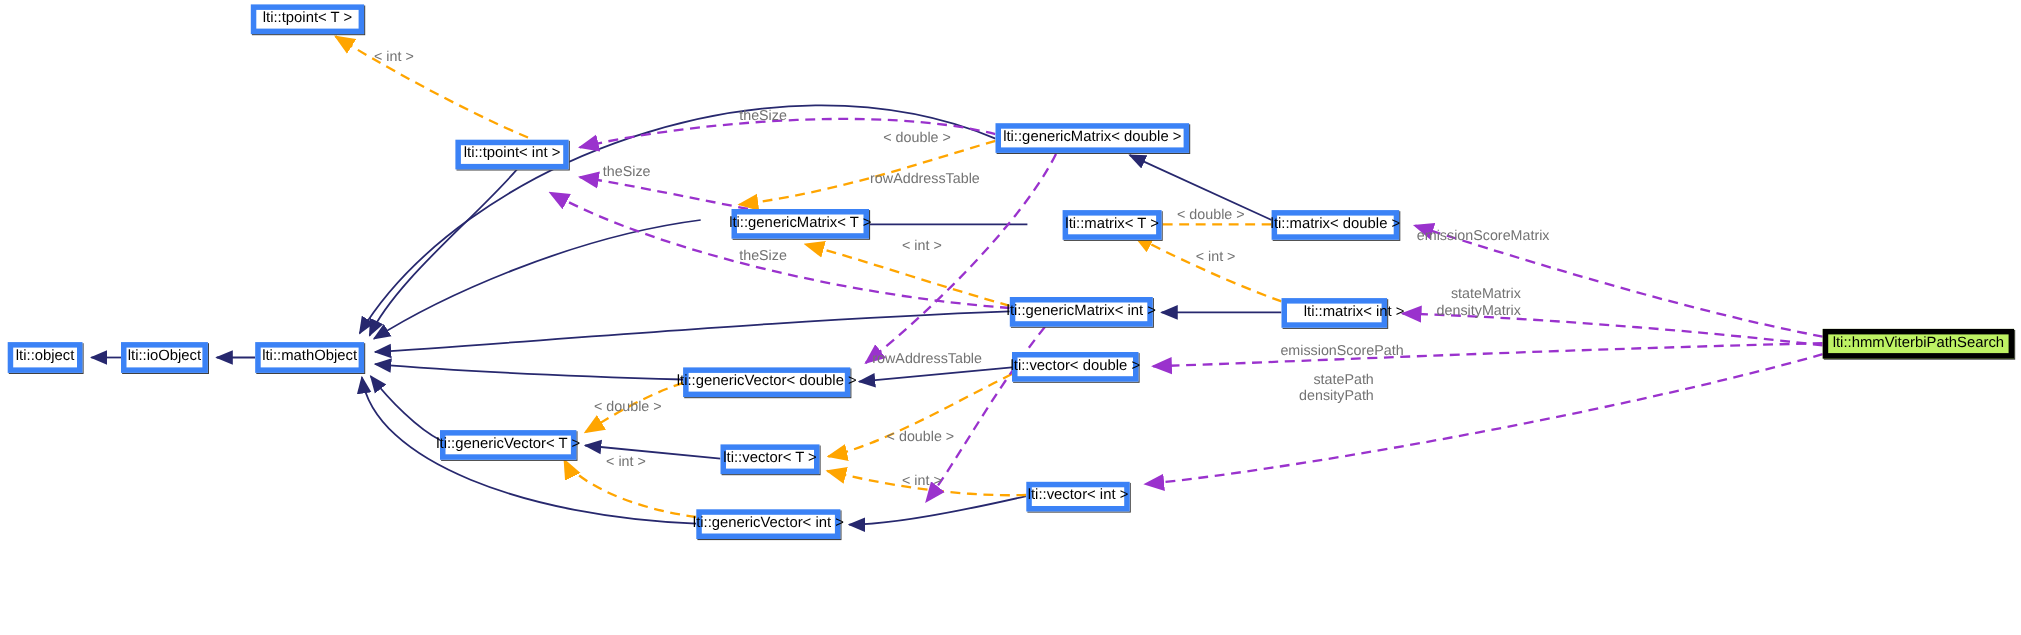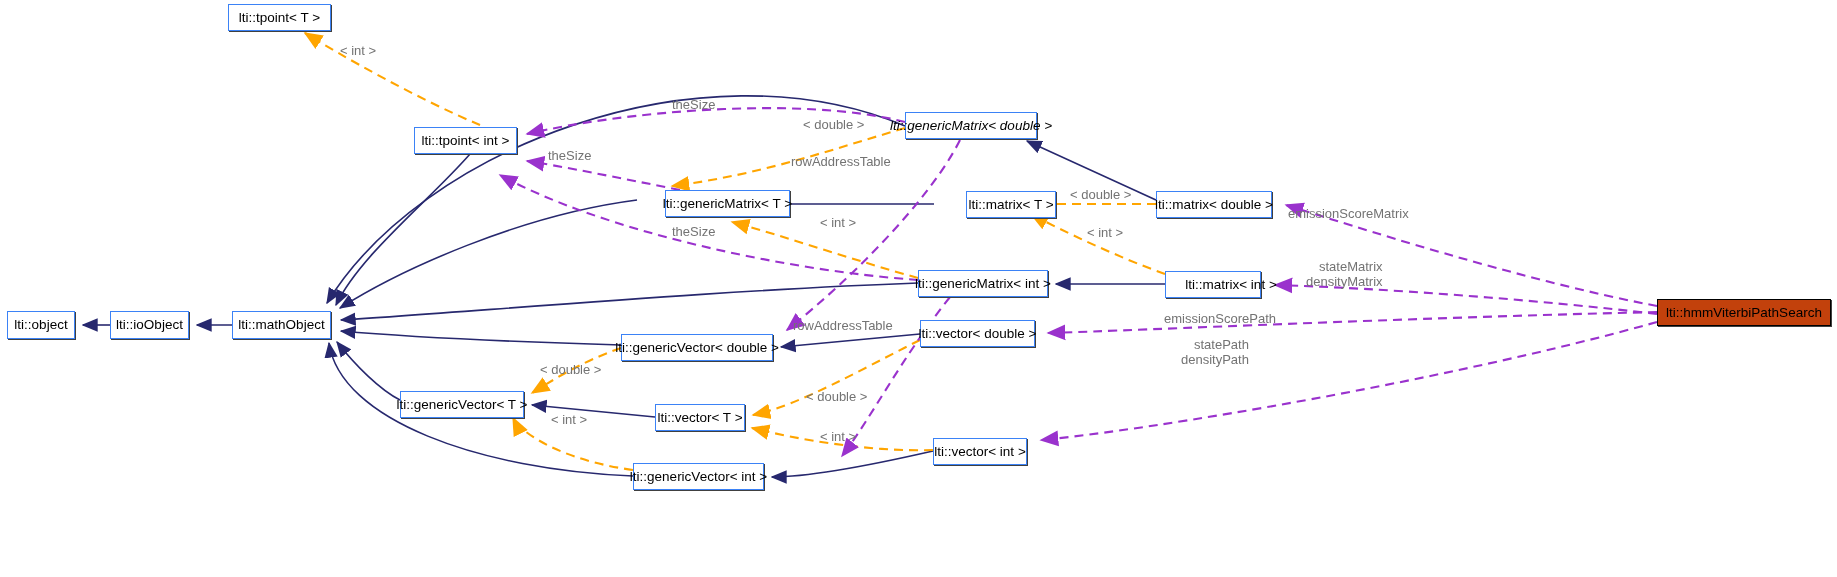--- a/index.html
+++ b/index.html
@@ -16,35 +16,35 @@
     overflow: hidden;
   }
   #edges {
     position: absolute;
     left: 0; top: 0;
     width: 1837px;
     height: 577px;
   }
   .node {
     position: absolute;
-    border: 1px solid #3b82f6;
+    border: 5px solid #3b82f6;
     background: #ffffff;
     color: #000000;
     font-size: 13.5px;
     line-height: 1;
     display: flex;
-    align-items: center;
+    align-items: flex-start;
     justify-content: center;
     white-space: nowrap;
     box-shadow: 1px 1px 0 0 #404040;
     z-index: 5;
     cursor: pointer;
   }
   .node.current {
-    background: #c2410c;
+    background: #bef264;
     border-color: #000000;
   }
   .edge-label {
     position: absolute;
     font-size: 13px;
     color: #737373;
     white-space: nowrap;
     z-index: 4;
     line-height: 1.15;
     text-align: right;
@@ -123,21 +123,21 @@
       </div>
       <div class="node" style="left: 228px; top: 4px; width: 103px; height: 27px;">
         <span>lti::tpoint&lt; T &gt;</span>
       </div>
       <div class="node" style="left: 414px; top: 127px; width: 103px; height: 27px;">
         <span>lti::tpoint&lt; int &gt;</span>
       </div>
       <div class="node" style="left: 637px; top: 190px; width: 125px; height: 27px; margin-left: 28px;">
         <span>lti::genericMatrix&lt; T &gt;</span>
       </div>
-      <div class="node" style="left: 905px; top: 112px; width: 132px; height: 27px; font-style: italic;">
+      <div class="node" style="left: 905px; top: 112px; width: 176px; height: 27px;">
         <span>lti::genericMatrix&lt; double &gt;</span>
       </div>
       <div class="node" style="left: 918px; top: 270px; width: 130px; height: 27px;">
         <span>lti::genericMatrix&lt; int &gt;</span>
       </div>
       <div class="node" style="left: 934px; top: 191px; width: 90px; height: 27px; margin-left: 32px;">
         <span>lti::matrix&lt; T &gt;</span>
       </div>
       <div class="node" style="left: 1156px; top: 191px; width: 116px; height: 27px;">
         <span>lti::matrix&lt; double &gt;</span>

